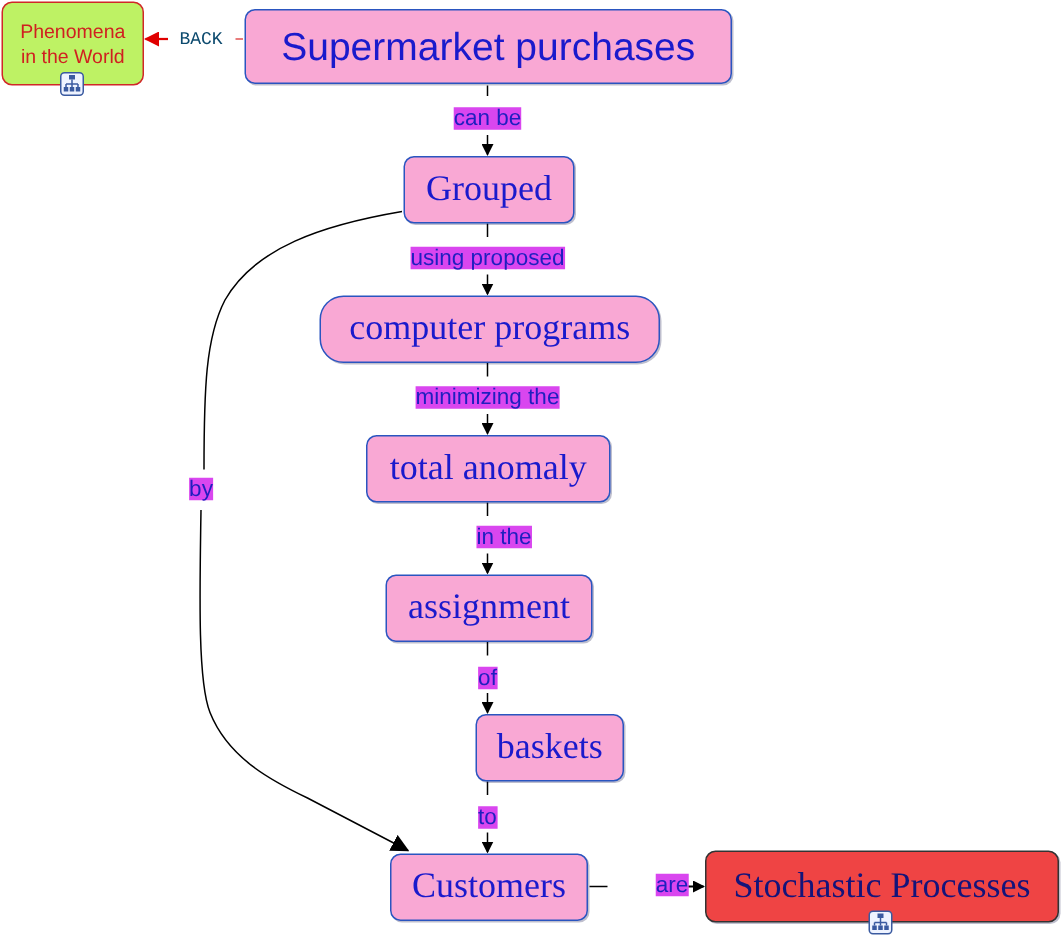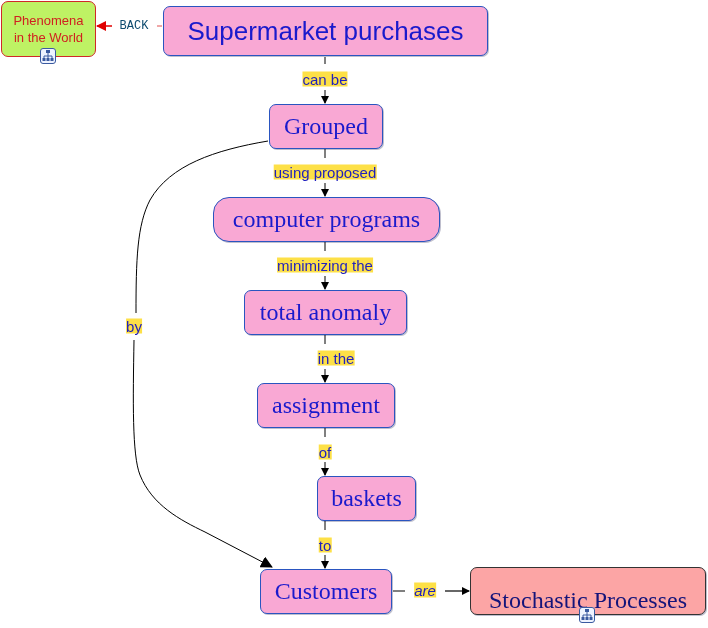--- a/index.html
+++ b/index.html
@@ -11,33 +11,33 @@
     background:#f9a8d4;
     display:flex; align-items:center; justify-content:center;
     color:#1a1acc; white-space:nowrap;
     box-shadow:1px 1px 0 rgba(0,0,60,0.25);
   }
   .serif { font-family:"Liberation Serif", serif; font-size:24px; }
   .sans-big { font-family:"Liberation Sans", sans-serif; font-size:26px; }
   .link-label {
     position:absolute; transform:translate(-50%,-50%);
     font-family:"Liberation Sans", sans-serif; font-size:15px; color:#1f1fbf;
-    background:#fde047; white-space:nowrap; line-height:1;
+    background:#d946ef; white-space:nowrap; line-height:1;
   }
   .back-label {
     position:absolute; transform:translate(-50%,-50%);
     font-family:"Liberation Mono", monospace; font-size:12px; color:#0c4a6e;
     white-space:nowrap; line-height:1;
   }
   #n-phenomena {
     background:#bef264; border:1.5px solid #d02828; color:#d02020;
     font-size:13px; line-height:17px; text-align:center; flex-direction:column;
     box-shadow:none;
   }
-  #n-stochastic { background:#fca5a5; border-color:#333333; color:#14147a;align-items:flex-end; }
+  #n-stochastic { background:#ef4444; border-color:#333333; color:#14147a; }
   .submap-icon {
     position:absolute; width:16px; height:16px; box-sizing:border-box;
     border:1px solid #3a5aa0; border-radius:3px; background:#eef3ff;
   }
   .submap-icon svg { position:absolute; left:0; top:0; }
 </style>
 </head>
 <body>
 
 <svg id="links" viewBox="0 0 708 628">
@@ -140,13 +140,13 @@
   </svg>
 </div>
 
 <span class="link-label" style="left:325px; top:79px;">can be</span>
 <span class="link-label" style="left:325px; top:172px;">using proposed</span>
 <span class="link-label" style="left:325px; top:265px;">minimizing the</span>
 <span class="link-label" style="left:336px; top:358px;">in the</span>
 <span class="link-label" style="left:325px; top:452px;">of</span>
 <span class="link-label" style="left:325px; top:545px;">to</span>
 <span class="link-label" style="left:134px; top:326px;">by</span>
-<span class="link-label" style="left:425px; top:590px;font-style:italic;">are</span>
+<span class="link-label" style="left:448px; top:590px;">are</span>
 
 </body></html>

